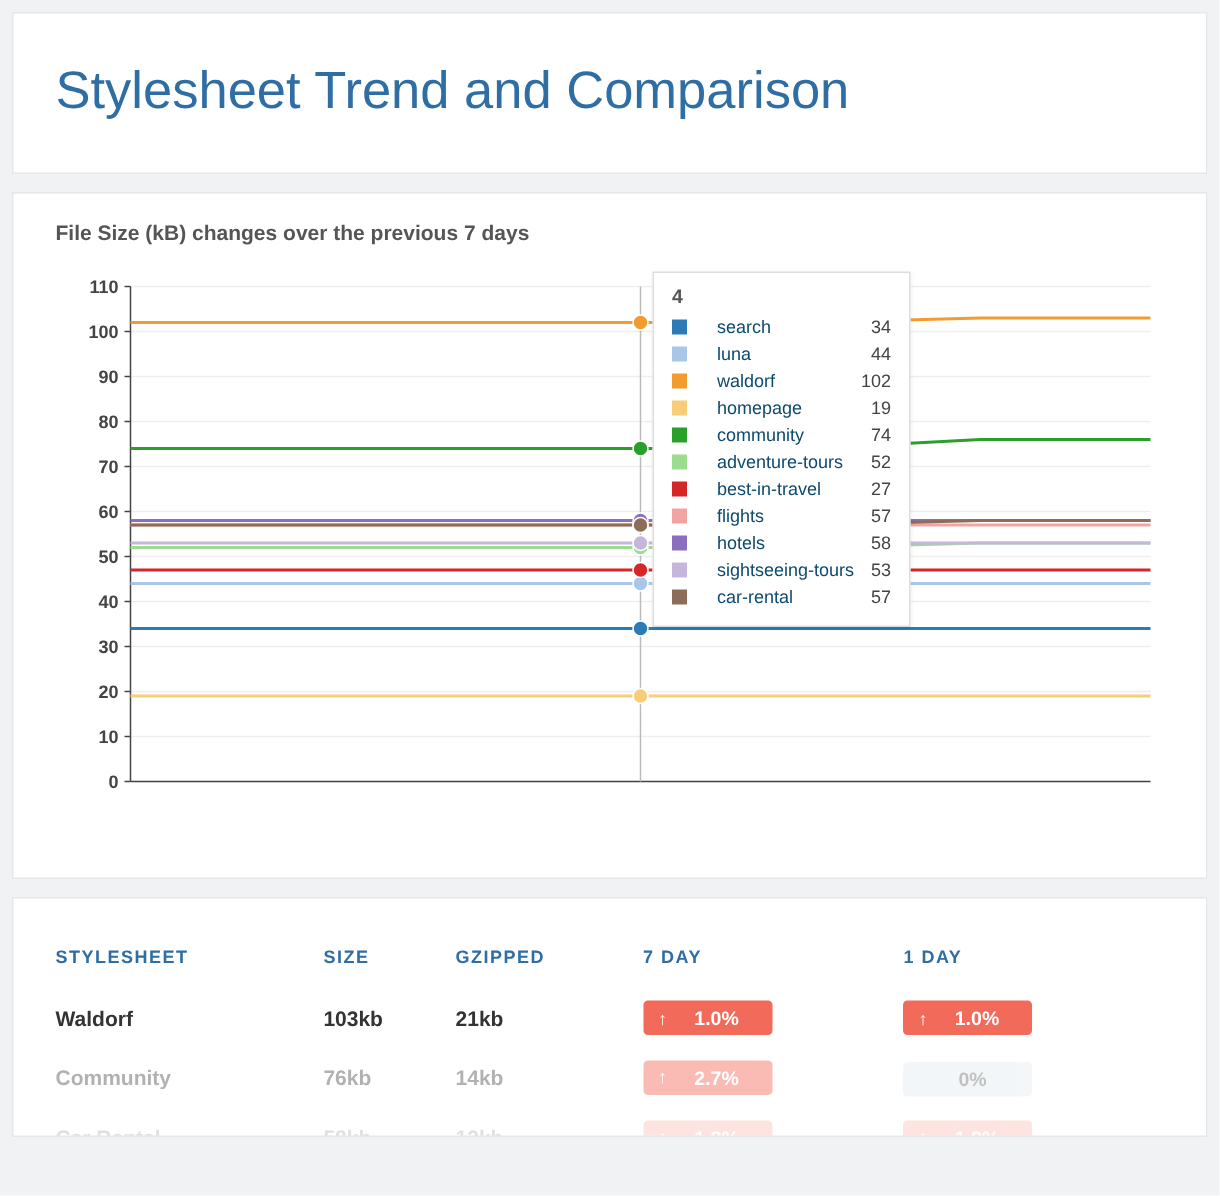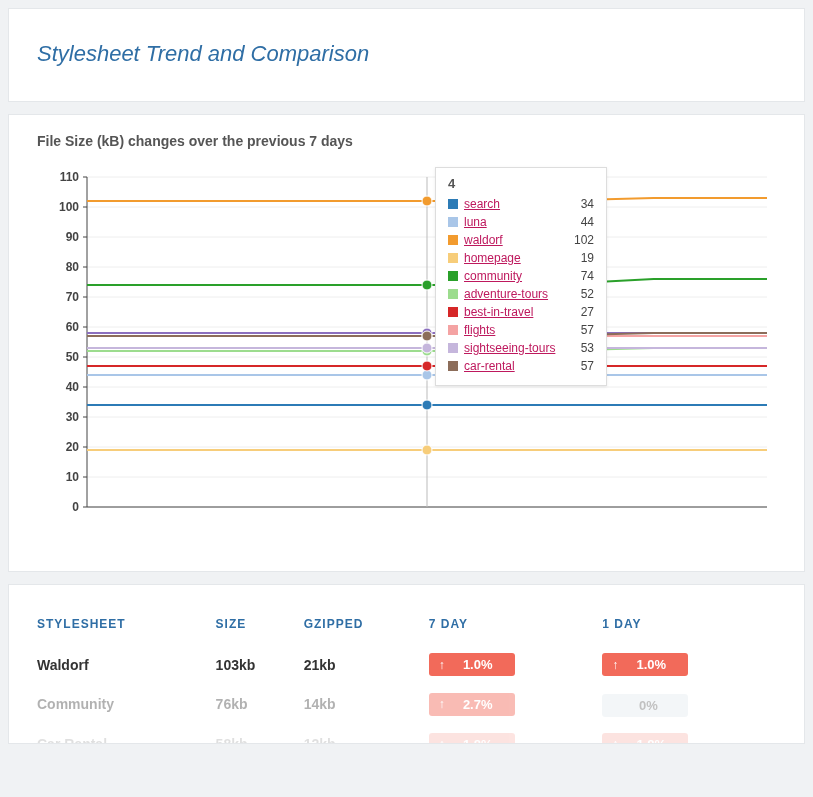--- a/index.html
+++ b/index.html
@@ -11,25 +11,24 @@
     color: #333;
     width: 813px;
   }
   .card {
     background: #fff;
     border: 1px solid #e4e7ea;
     margin-bottom: 12px;
     padding: 24px 28px;
   }
   .title {
-    font-size: 22px;
+    font-size: 35px;
     font-weight: 400;
     color: #2f6ea5;
     margin: 8px 0 10px 0;
-    font-style: italic;
   }
   .chart-card { padding: 18px 28px 24px 28px; }
   .chart-title {
     font-size: 14px;
     font-weight: 700;
     color: #555;
     margin: 0 0 18px 0;
   }
   .chart-wrap {
     position: relative;
@@ -44,21 +43,21 @@
     position: absolute;
     background: #fff;
     border: 1px solid #ddd;
     box-shadow: 0 1px 3px rgba(0,0,0,0.08);
     padding: 8px 12px 10px 12px;
     font-size: 12px;
     width: 172px;
   }
   .tooltip-head { font-weight: 700; font-size: 13px; margin-bottom: 4px; color:#555; }
   .tt-row { display: flex; align-items: center; justify-content: space-between; padding: 2px 0; }
-  .tt-left { display: flex; align-items: center; gap: 6px; color:#be185d;text-decoration:underline; }
+  .tt-left { display: flex; align-items: center; gap: 20px; color:#0c4a6e; }
   .swatch { width: 10px; height: 10px; display:inline-block; }
   .tt-val { font-weight: 400; color:#444; }
   .table-card { padding: 24px 28px 0 28px; position: relative; overflow: hidden; height: 160px;}
   table { width: 100%; border-collapse: collapse; }
   th {
     text-align: left;
     font-size: 12px;
     letter-spacing: 1px;
     color: #2f6ea5;
     font-weight: 700;
@@ -220,20 +219,27 @@
           </div>
           <div class="tt-row">
             <span class="tt-left">
               <span class="swatch" style="background:#f4a3a3"></span>
               <span>flights</span>
             </span>
             <span class="tt-val">57</span>
           </div>
           <div class="tt-row">
             <span class="tt-left">
+              <span class="swatch" style="background:#8b6fbf"></span>
+              <span>hotels</span>
+            </span>
+            <span class="tt-val">58</span>
+          </div>
+          <div class="tt-row">
+            <span class="tt-left">
               <span class="swatch" style="background:#c5b6dc"></span>
               <span>sightseeing-tours</span>
             </span>
             <span class="tt-val">53</span>
           </div>
           <div class="tt-row">
             <span class="tt-left">
               <span class="swatch" style="background:#8c6d5a"></span>
               <span>car-rental</span>
             </span>

